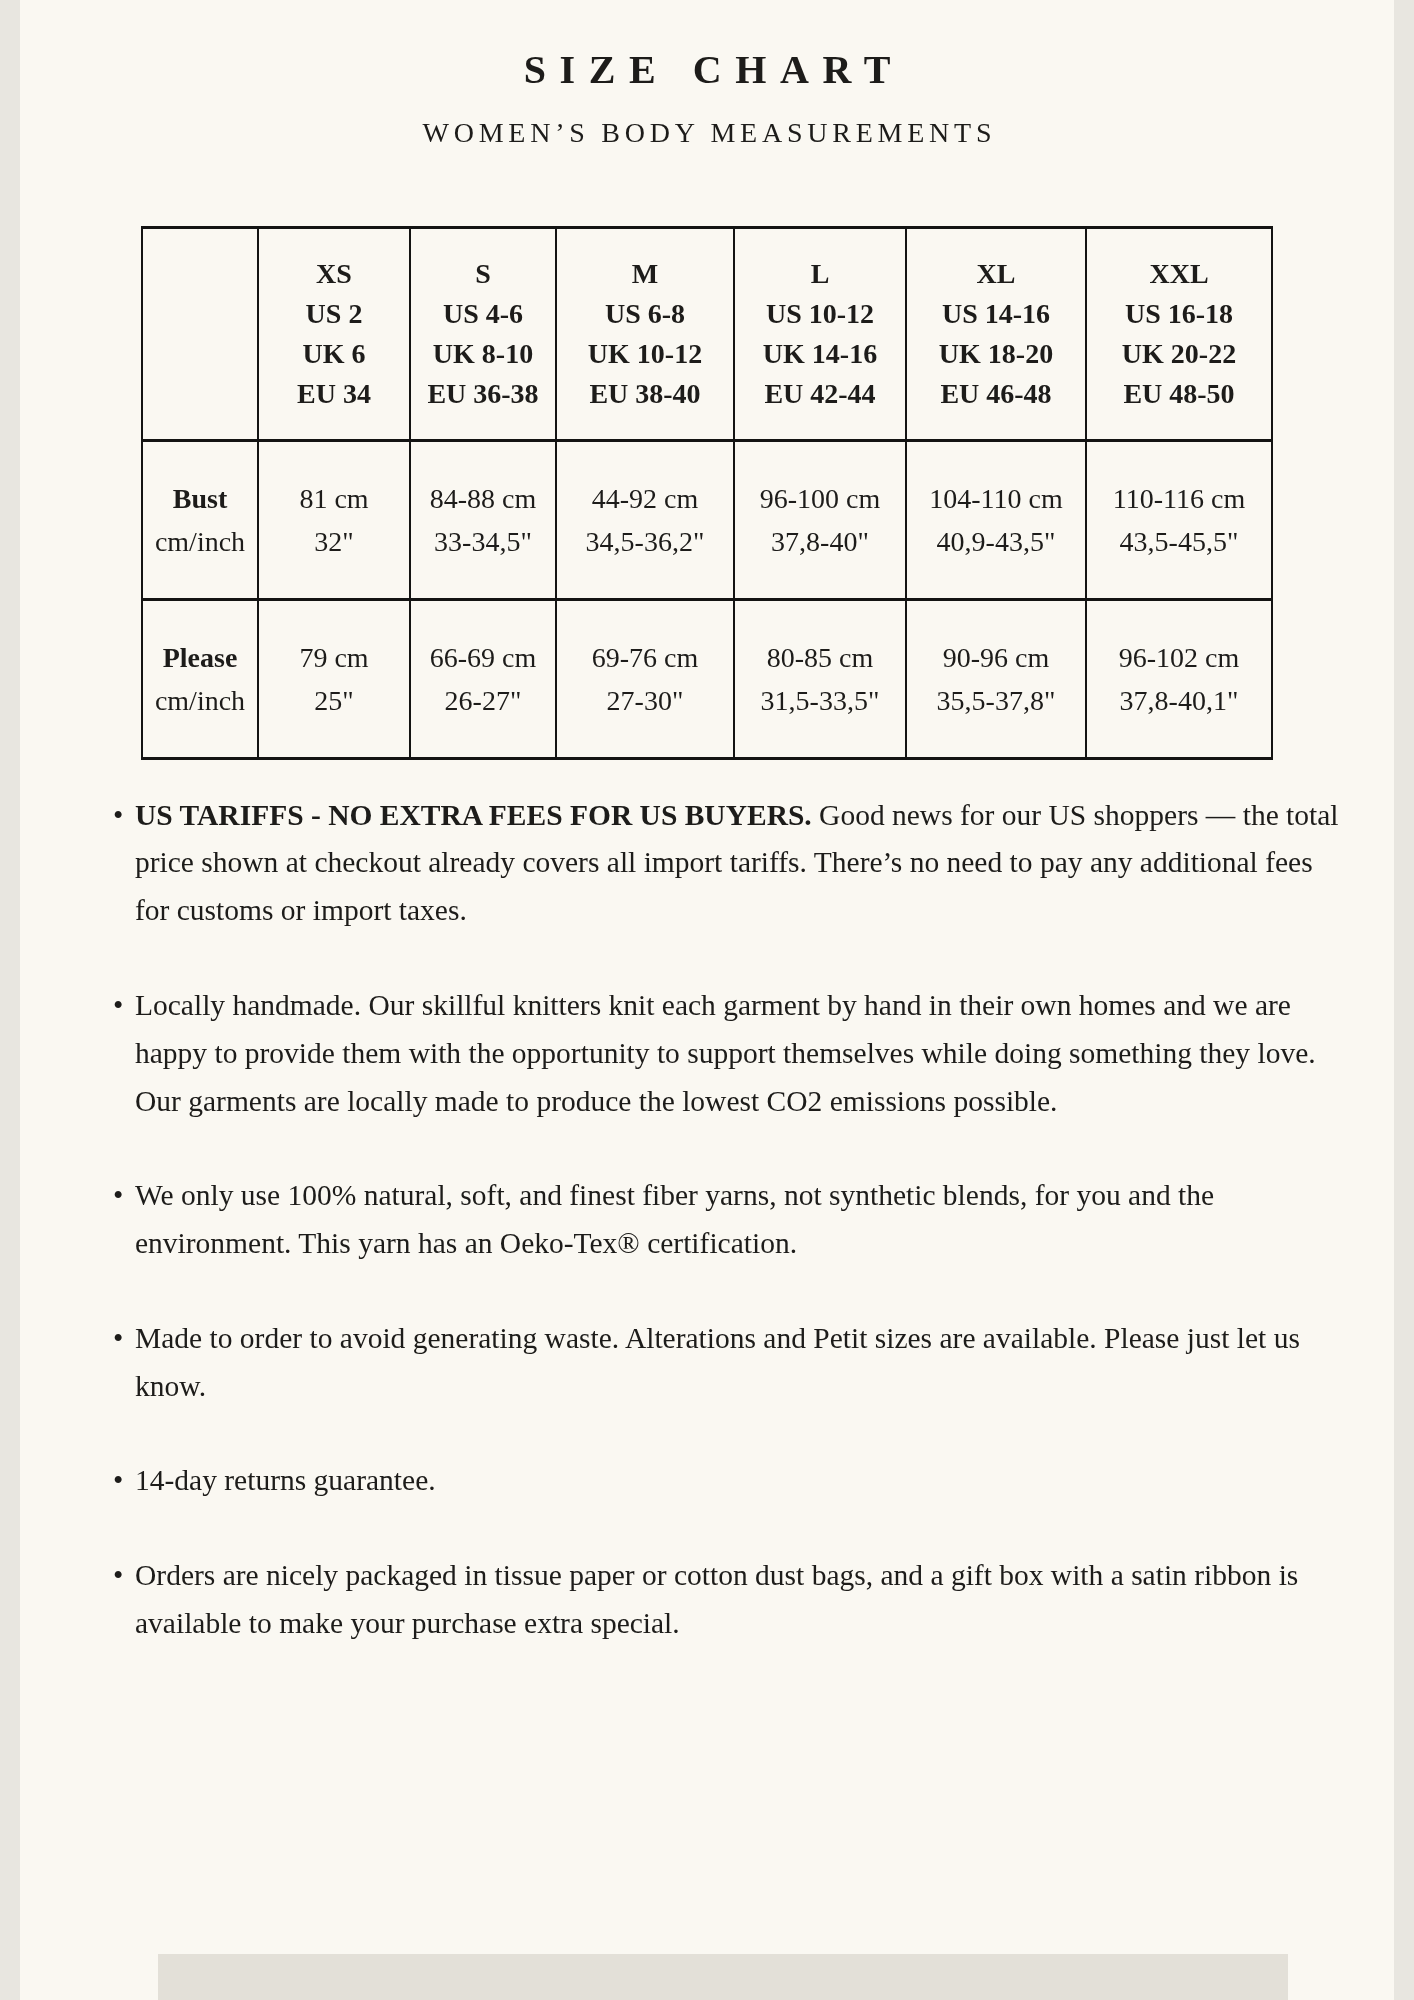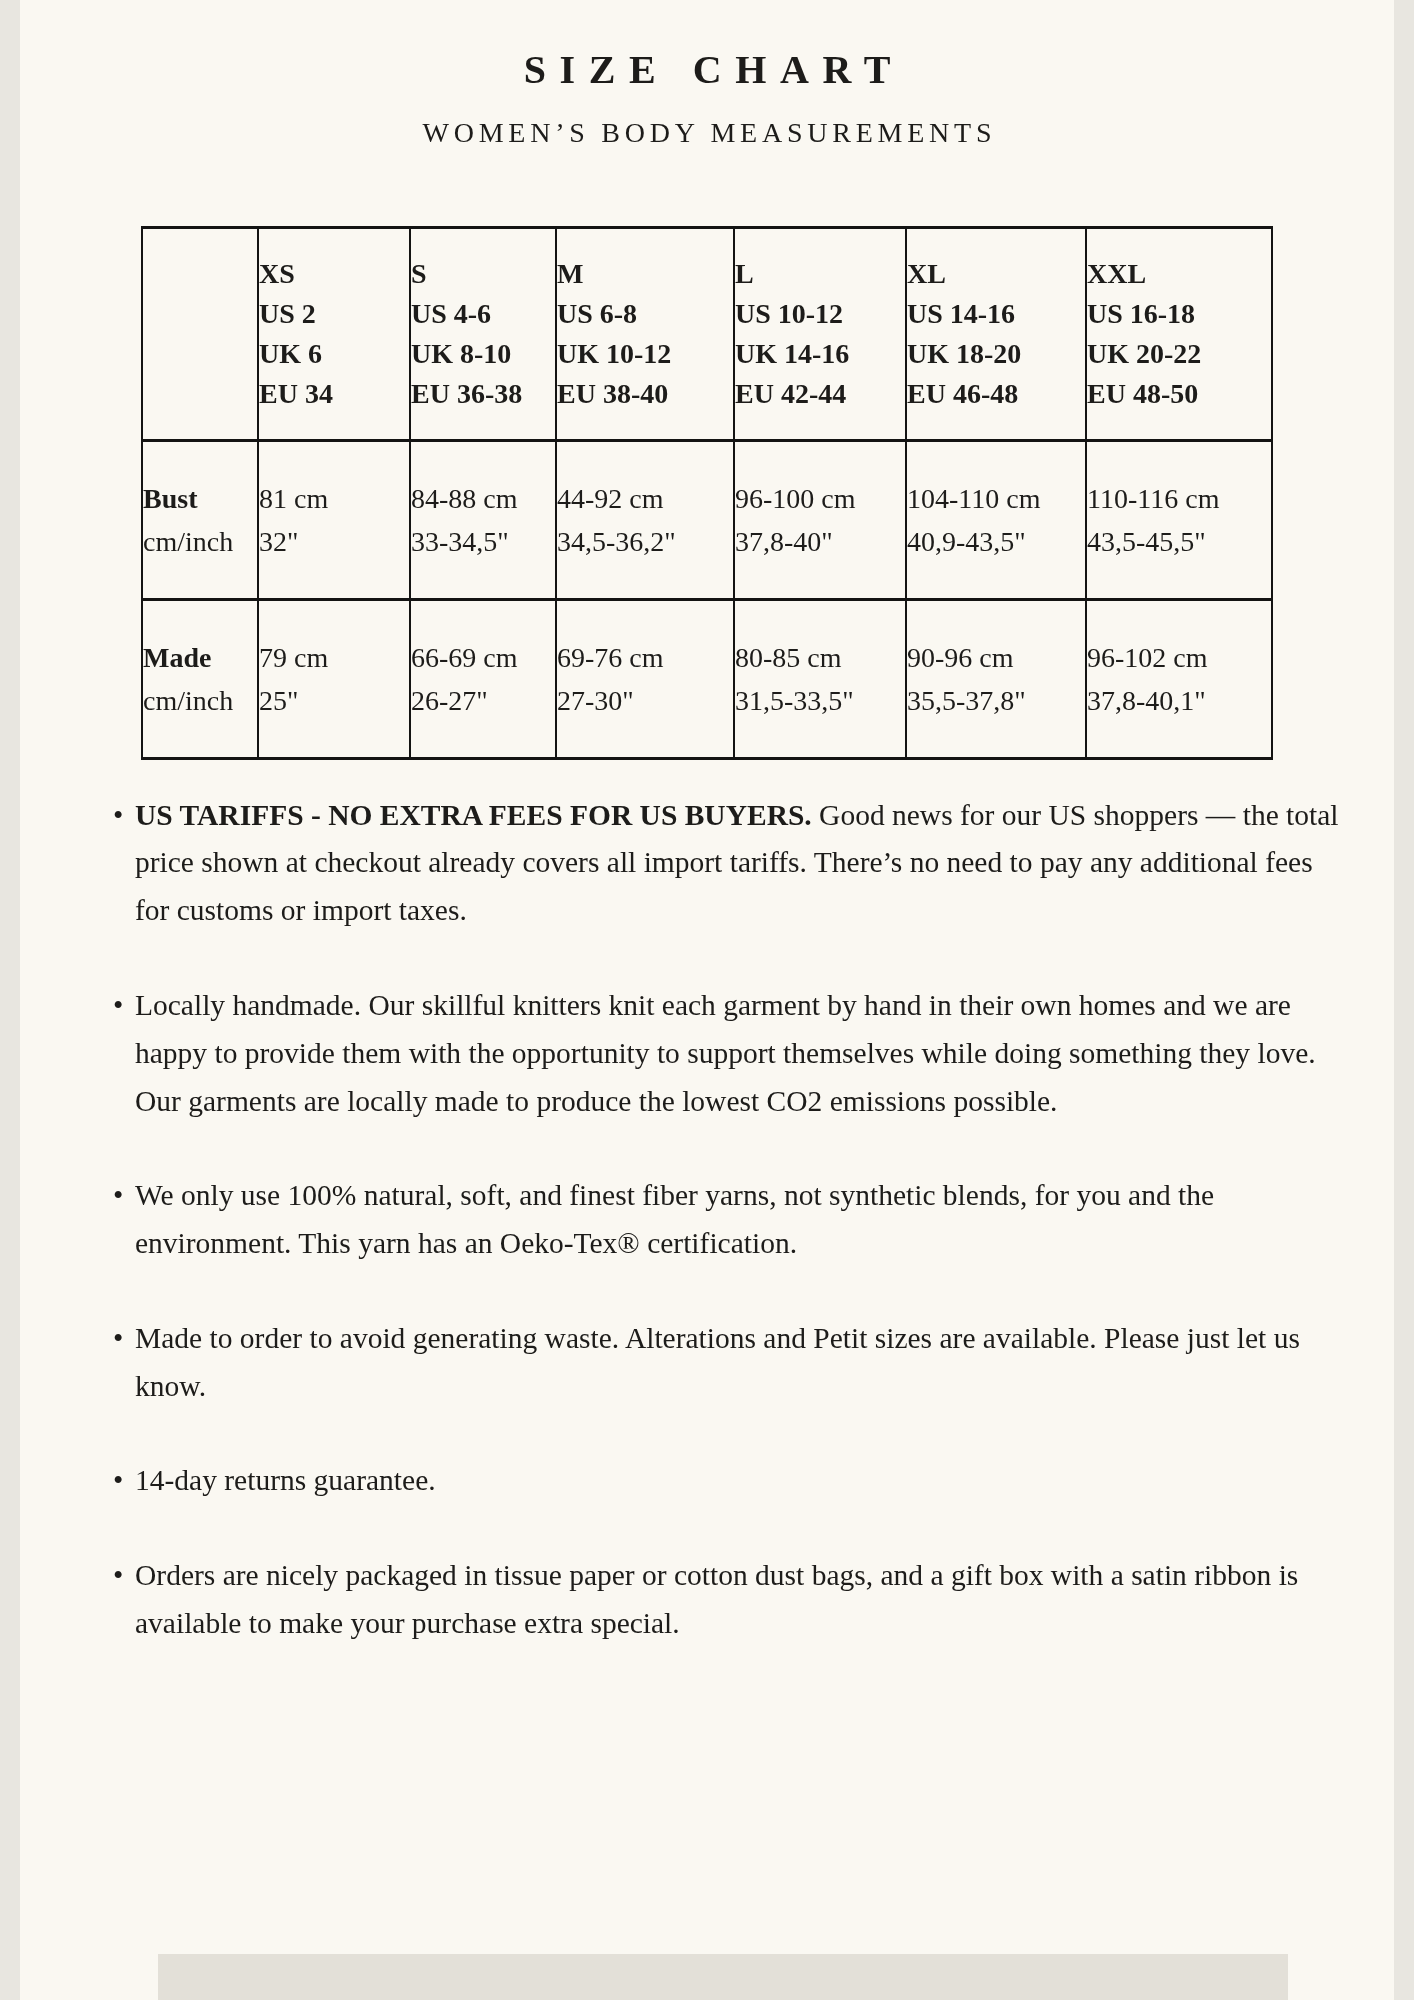--- a/index.html
+++ b/index.html
@@ -38,20 +38,21 @@
     border-collapse: collapse;
     margin: 76px auto 0 auto;
     width: 1130px;
     table-layout: fixed;
     background: #faf8f2;
   }
   table.size-table td {
     border: 2px solid #141413;
     border-top-width: 3px;
     border-bottom-width: 3px;
+    text-align: center;
     vertical-align: middle;
     font-size: 28px;
   }
   table.size-table tr.header-row td {
     height: 213px;
     line-height: 40px;
     font-weight: 700;
     padding: 14px 0;
   }
   table.size-table tr.data-row td {
@@ -175,21 +176,21 @@
           <div class="cell-line">40,9-43,5"</div>
         </td>
         <td>
           <div class="cell-line">110-116 cm</div>
           <div class="cell-line">43,5-45,5"</div>
         </td>
       </tr>
 
       <tr class="data-row">
         <td>
-          <div class="row-label">Made</div>
+          <div class="row-label">Please</div>
           <div class="row-unit">cm/inch</div>
         </td>
         <td>
           <div class="cell-line">79 cm</div>
           <div class="cell-line">25"</div>
         </td>
         <td>
           <div class="cell-line">66-69 cm</div>
           <div class="cell-line">26-27"</div>
         </td>

